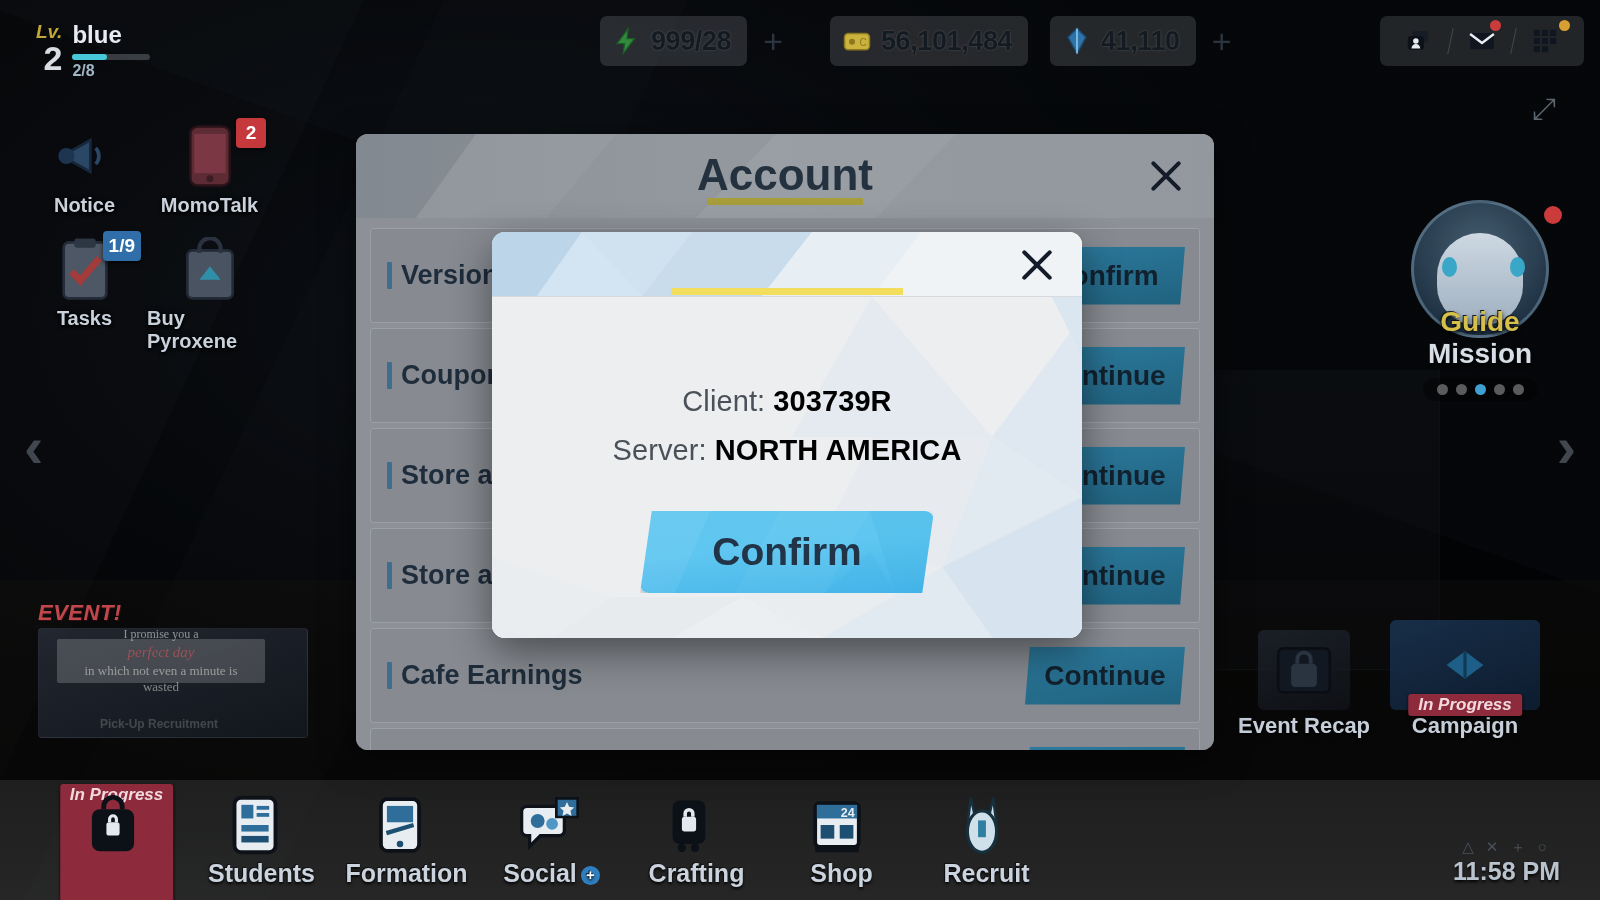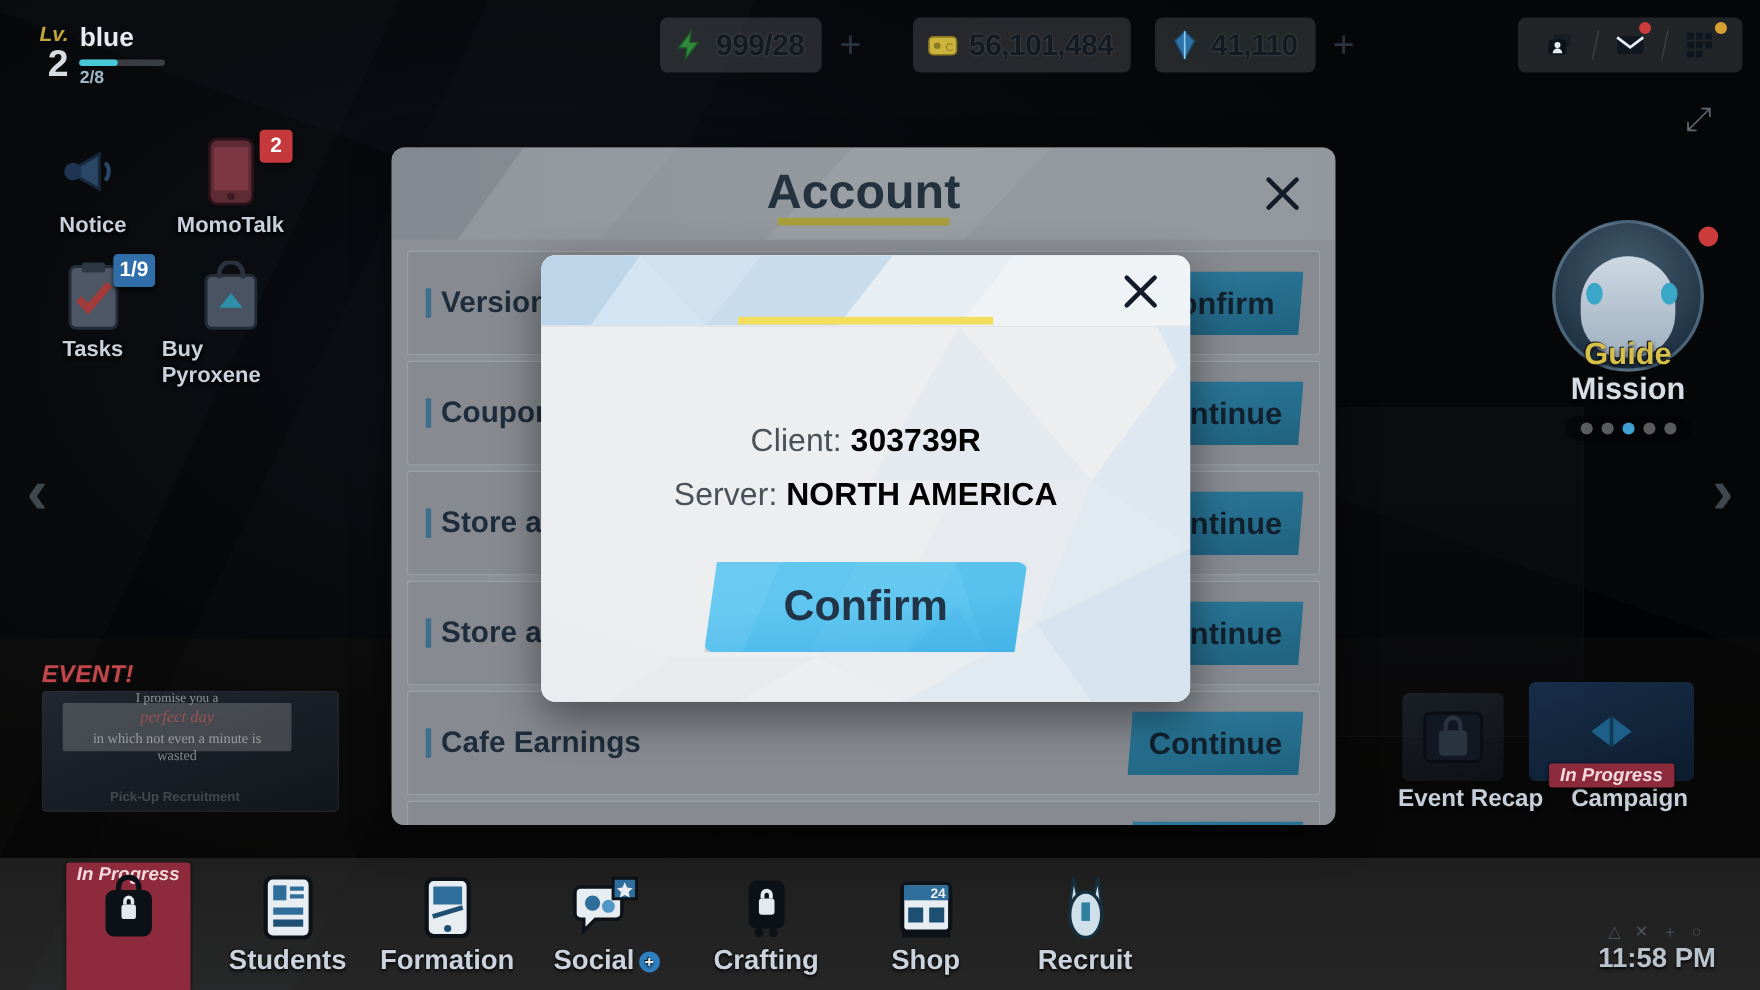--- a/index.html
+++ b/index.html
@@ -123,37 +123,37 @@
   .ev-l2 { color:rgba(220,90,90,0.55); font-size:15px; font-style:italic; text-align:center; font-family:"Liberation Serif", serif;}
   .ev-l3 { color:rgba(235,235,230,0.5); font-size:13px; text-align:center; font-family:"Liberation Serif", serif;}
   .ev-btn { position:absolute; left:40px; bottom:6px; color:rgba(200,200,205,0.25); font-size:12px; font-weight:bold;margin-left:21px;}
 
   
   .rb-tile { position:absolute; z-index:4; display:flex; flex-direction:column; align-items:center; }
   .rb-icon { width:92px; height:80px; border-radius:6px; position:relative;
              background:linear-gradient(160deg,rgba(40,48,60,0.55),rgba(18,22,30,0.6)); }
   .rb-icon.campaign { background:linear-gradient(160deg,rgba(28,58,92,0.75),rgba(14,32,54,0.85)); width:150px; height:90px;}
   .rb-label { color:#c6cfd9; font-size:22px; font-weight:bold; margin-top:3px;
-              text-shadow:0 2px 3px rgba(0,0,0,.95), -1px -1px 0 #111;margin-left:33px; }
+              text-shadow:0 2px 3px rgba(0,0,0,.95), -1px -1px 0 #111; }
   .inprog {
     position:absolute; left:50%; transform:translateX(-50%) ; bottom:-6px;
     background:#8d2a3c; color:#f2d9de; font-style:italic; font-weight:bold;
     font-size:17px; padding:1px 10px; border-radius:3px; white-space:nowrap;
     box-shadow:0 1px 3px rgba(0,0,0,.7);
   }
 
   
   #bottom-nav {
     position:absolute; left:0; bottom:0; width:1600px; height:120px; z-index:5;
     background:linear-gradient(180deg, rgba(228,234,240,0.10) 0%, rgba(228,234,240,0.14) 100%);
     display:flex; align-items:flex-end;
   }
   .nav-item { width:145px; height:120px; display:flex; flex-direction:column;
               align-items:center; justify-content:flex-end; padding-bottom:12px; position:relative; }
-  .nav-icon { width:66px; height:62px; position:relative;text-align:center; }
+  .nav-icon { width:66px; height:62px; position:relative; }
   .nav-label { color:#cbd4de; font-size:25px; font-weight:bold; margin-top:2px;
                text-shadow:0 2px 3px rgba(0,0,0,.9), -1px -1px 0 #131313; }
   .nav-plus { display:inline-block; width:19px; height:19px; border-radius:50%;
               background:#2f7fc0; color:#fff; font-size:14px; line-height:19px; text-align:center;
               margin-left:4px; vertical-align:2px;}
   #nav-left { margin-left:44px; display:flex; }
   .clock { position:absolute; right:40px; bottom:14px; text-align:center; }
   .clock-syms { color:#4a525c; font-size:15px; letter-spacing:4px; }
   .clock-time { color:#b9c3cd; font-size:25px; font-weight:bold;
                 text-shadow:0 2px 3px rgba(0,0,0,.9); }

